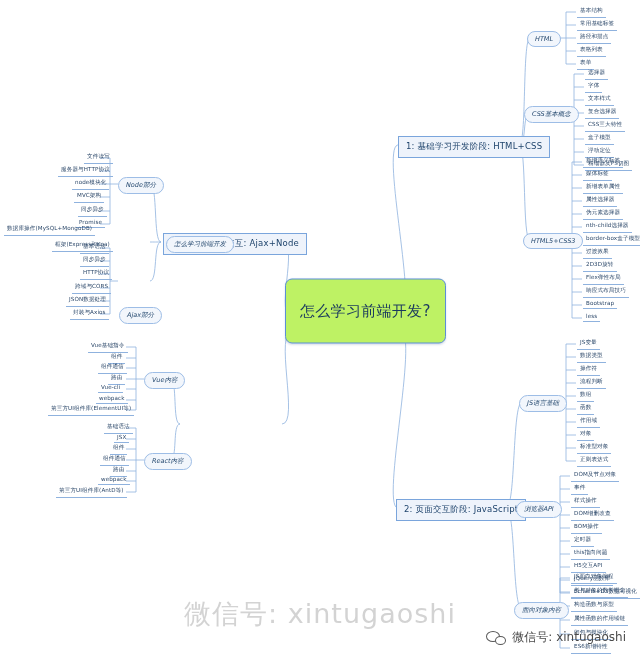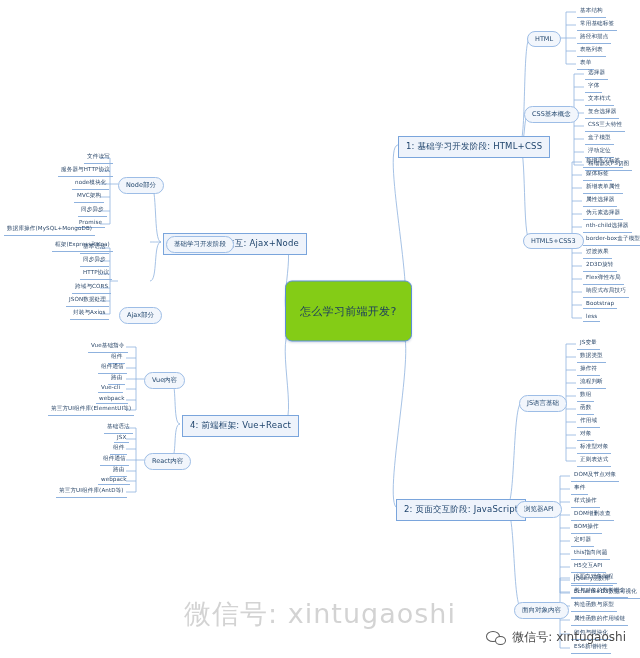--- a/index.html
+++ b/index.html
@@ -10,45 +10,46 @@
     overflow:hidden;
     position:relative;
   }
   #stage{position:absolute;left:0;top:0;width:640px;height:658px;}
   svg#wires{position:absolute;left:0;top:0;width:640px;height:658px;pointer-events:none;}
 
   
   .node{position:absolute;white-space:nowrap;}
 
   .root{
-    background:#84cc16;
+    background:#bef264;
     border:1.5px solid #5b8fd6;
     border-radius:7px;
     color:#1b3a5e;
-    font-size:11px;
+    font-size:15px;
     padding:22px 14px;
     letter-spacing:.3px;
     box-shadow:0 1px 2px rgba(60,90,140,.18);
   }
   .stage-node{
     background:#eef3fb;
     border:1px solid #7aa5dc;
     border-radius:0;
     color:#20456d;
     font-size:8.5px;
     padding:4px 7px;
     letter-spacing:.2px;
   }
   .group-node{
     background:#f2f6fc;
     border:1px solid #9dbde6;
     border-radius:10px;
     color:#25496f;
     font-size:6.5px;
     padding:3px 7px;
+    font-style:italic;
   }
   .leaf{
     color:#2a4668;
     font-size:5.6px;
     padding:1px 3px 1.5px 3px;
     border-bottom:1px solid #8fb2de;
     letter-spacing:.1px;
   }
 
   
@@ -296,33 +297,32 @@
   <div class="node stage-node" style="left:163px;top:233px;">3: 前后端数据交互: Ajax+Node</div>
 
   <div class="node group-node" style="left:118px;top:177px;">Node部分</div>
   <div class="node leaf" style="left:84px;top:152px;">文件读写</div>
   <div class="node leaf" style="left:58px;top:165px;">服务器与HTTP协议</div>
   <div class="node leaf" style="left:72px;top:178px;">node模块化</div>
   <div class="node leaf" style="left:74px;top:191px;">MVC架构</div>
   <div class="node leaf" style="left:78px;top:205px;">同步异步</div>
   <div class="node leaf" style="left:76px;top:218px;">Promise</div>
 
-  <div class="node group-node" style="left:166px;top:236px;">基础学习开发阶段</div>
+  <div class="node group-node" style="left:166px;top:236px;">怎么学习前端开发</div>
   <div class="node leaf" style="left:4px;top:224px;">数据库操作(MySQL+MongoDB)</div>
   <div class="node leaf" style="left:52px;top:240px;">框架(Express和Koa)</div>
 
   <div class="node group-node" style="left:119px;top:274px;margin-top:33px;">Ajax部分</div>
   <div class="node leaf" style="left:80px;top:242px;">基本语法</div>
   <div class="node leaf" style="left:80px;top:255px;">同步异步</div>
   <div class="node leaf" style="left:80px;top:268px;">HTTP协议</div>
   <div class="node leaf" style="left:72px;top:282px;">跨域与CORS</div>
   <div class="node leaf" style="left:66px;top:295px;">JSON数据处理</div>
   <div class="node leaf" style="left:70px;top:308px;">封装与Axios</div>
 
-  <div class="node stage-node" style="left:182px;top:415px;">4: 前端框架: Vue+React</div>
 
   <div class="node group-node" style="left:144px;top:372px;">Vue内容</div>
   <div class="node leaf" style="left:88px;top:341px;">Vue基础指令</div>
   <div class="node leaf" style="left:108px;top:352px;">组件</div>
   <div class="node leaf" style="left:98px;top:362px;">组件通信</div>
   <div class="node leaf" style="left:108px;top:373px;">路由</div>
   <div class="node leaf" style="left:98px;top:383px;">Vue-cli</div>
   <div class="node leaf" style="left:96px;top:394px;">webpack</div>
   <div class="node leaf" style="left:48px;top:404px;">第三方UI组件库(ElementUI等)</div>
 

